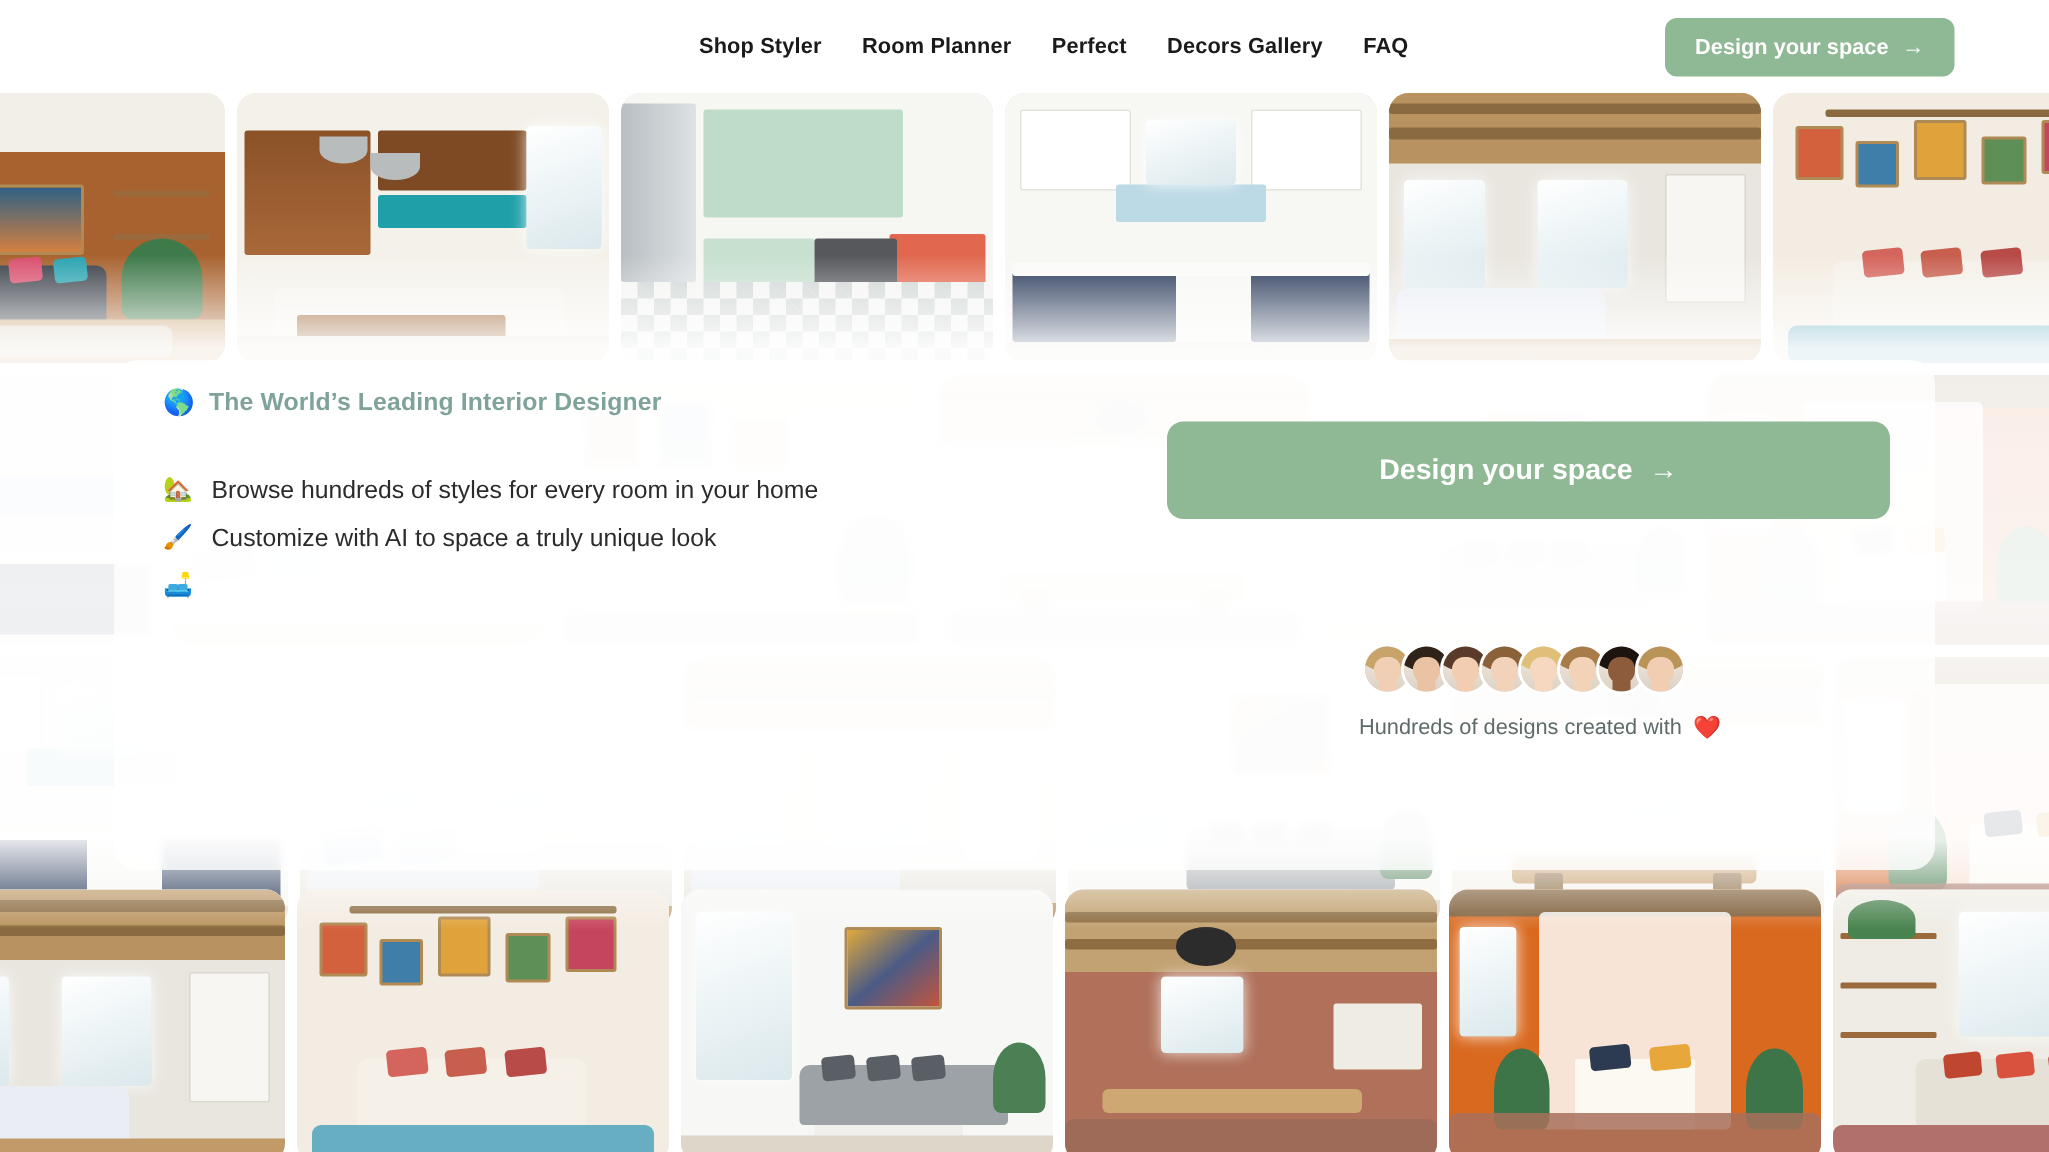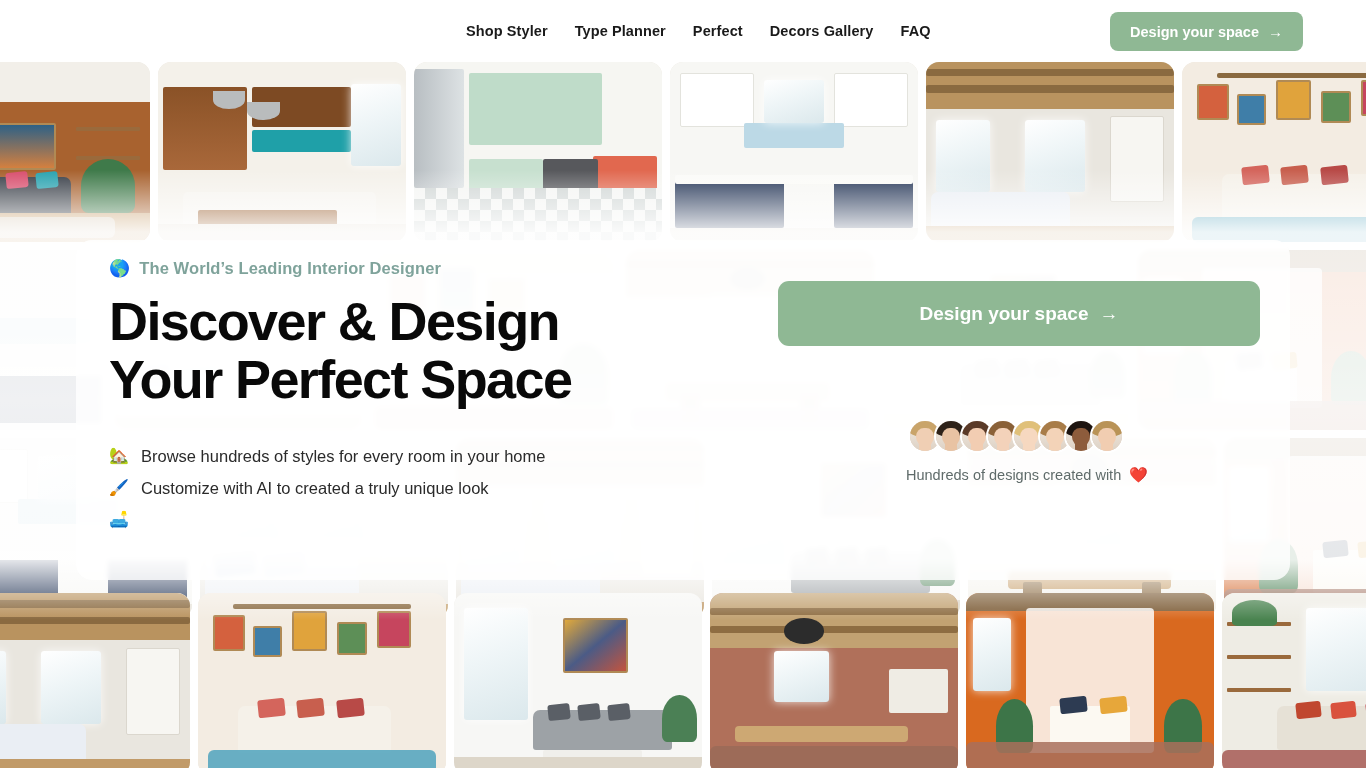--- a/index.html
+++ b/index.html
@@ -154,21 +154,21 @@
     margin-top: 11px;
     width: 482px; height: 65px;
     background: #8fb894; color: #ffffff;
     border: none; border-radius: 11px;
     font-family: "Liberation Sans", sans-serif;
     font-size: 19px; font-weight: 700;
     display: flex; align-items: center; justify-content: center; gap: 11px;
     cursor: pointer;
   }
 
-  .social { position: absolute; left: 828px; top: 178px; width: 300px; text-align: right; }
+  .social { position: absolute; left: 828px; top: 188px; width: 300px; text-align: right; }
   .avatars { display: flex; align-items: center; height: 36px; padding-left: 4px; }
   .avatar {
     width: 34px; height: 34px; border-radius: 50%;
     border: 2px solid #ffffff; margin-left: -8px; overflow: hidden;
     position: relative; background: #d9c6b4; flex: 0 0 auto;
   }
   .avatar:first-child { margin-left: 0; }
   .avatar .face { position: absolute; inset: 0; }
   .avatar .hair {
     position: absolute; left: -6%; right: -6%; top: -12%; height: 66%;
@@ -516,51 +516,49 @@
           </div>
         </div>
       </div>
   </div>
   <div class="scrim"></div>
 
   <div class="header">
 
     <div class="nav">
       <a href="#">Shop Styler</a>
-      <a href="#">Type Planner</a>
+      <a href="#">Room Planner</a>
       <a href="#">Perfect</a>
       <a href="#">Decors Gallery</a>
       <a href="#">FAQ</a>
     </div>
 
     <button class="header-cta">
       <span>Design your space</span>
       <span class="arrow">→</span>
     </button>
   </div>
 
   <div class="hero">
 
     <div class="hero-left">
       <div class="eyebrow">
         <span class="globe">🌎</span>
         <span>The World’s Leading Interior Designer</span>
       </div>
 
-      <h1 class="headline">Discover &amp; Design
-Your Perfect Space</h1>
 
       <div class="bullets">
         <div class="bullet">
           <span class="bi">🏡</span>
           <span>Browse hundreds of styles for every room in your home</span>
         </div>
         <div class="bullet">
           <span class="bi">🖌️</span>
-          <span>Customize with AI to created a truly unique look</span>
+          <span>Customize with AI to space a truly unique look</span>
         </div>
         <div class="bullet">
           <span class="bi">🛋️</span>
         </div>
       </div>
     </div>
 
     <div class="hero-right">
       <button class="hero-cta">
         <span>Design your space</span>

